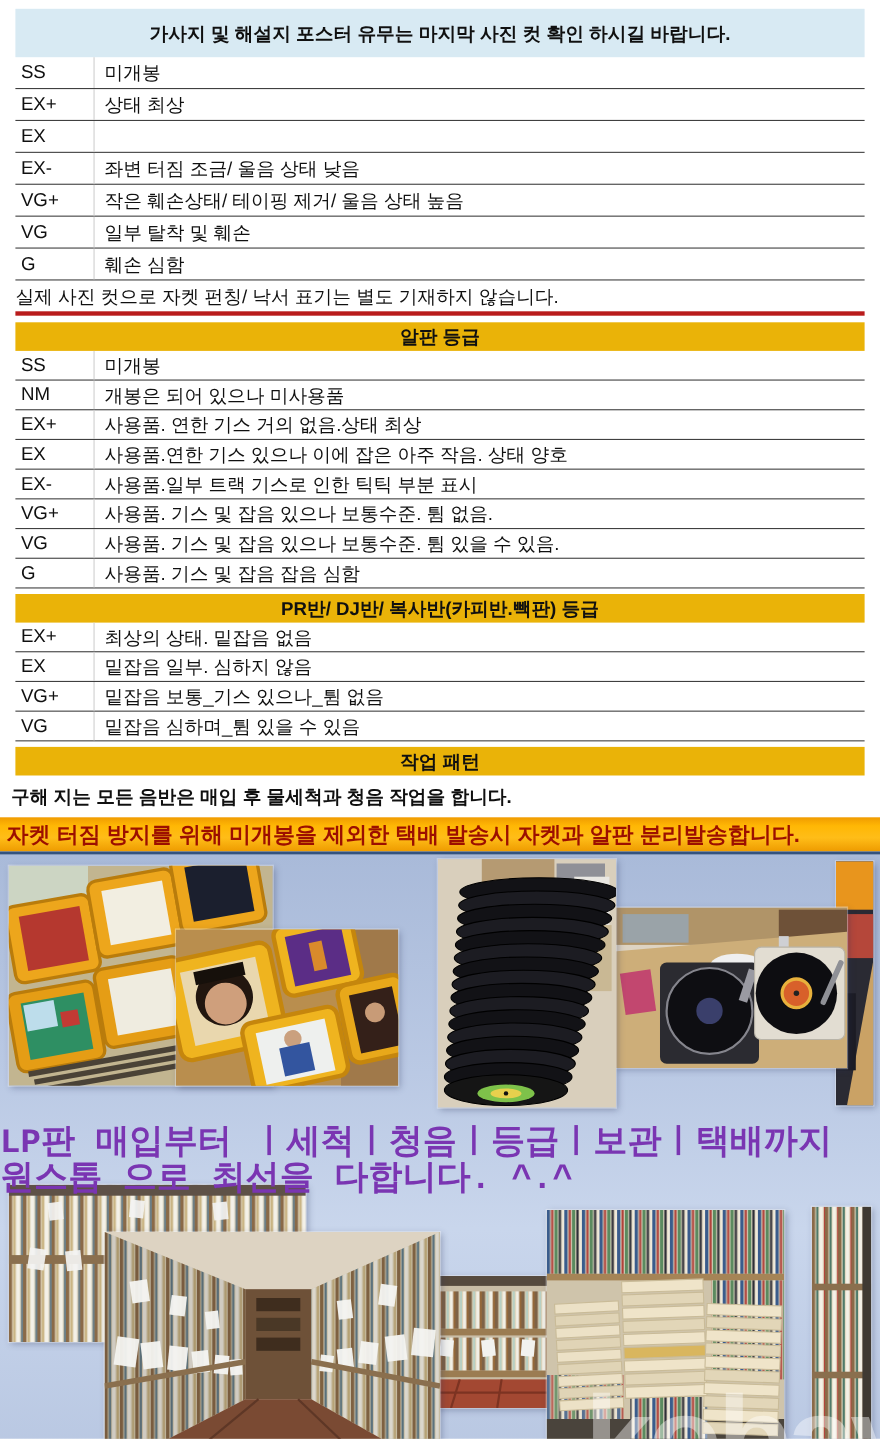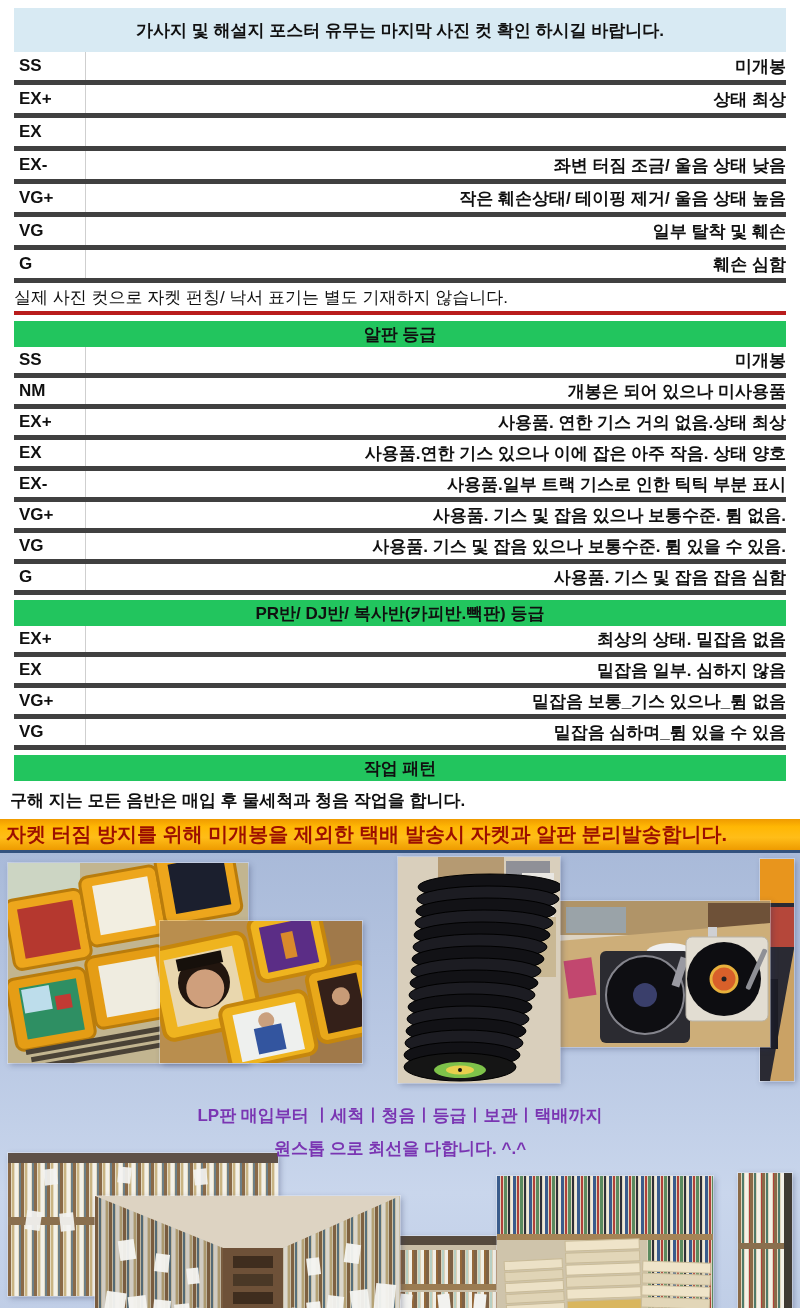--- a/index.html
+++ b/index.html
@@ -1,33 +1,33 @@
 <!DOCTYPE html>
 <html><head>
 <meta charset="utf-8">
 <style>
   html,body{margin:0;padding:0;background:#ffffff;}
   body{width:800px;height:1308px;overflow:hidden;font-family:"Liberation Sans",sans-serif;color:#101010;}
   .top-pad{height:8px;}
   .tbl{margin:0 14px;}
   .thead-blue{background:#d8eaf3;height:44px;display:flex;flex-direction:column;justify-content:center;text-align:center;font-weight:bold;font-size:17px;line-height:21px;}
-  .trow{display:flex;height:28px;border-bottom:5px solid #404040;align-items:stretch;font-weight:bold;font-size:17px;justify-content:space-between;}
+  .trow{display:flex;height:28px;border-bottom:1px solid #404040;align-items:stretch;font-weight:normal;font-size:17px;}
   .trow.h26{height:26px;}
   .trow .grade{width:66px;flex:none;display:flex;align-items:center;padding-left:5px;border-right:1px solid #cfcfcf;}
   .trow .desc{display:flex;align-items:center;padding-left:9px;white-space:nowrap;}
   .note-row{height:28px;display:flex;align-items:center;border-bottom:4px solid #b91c1c;font-weight:normal;font-size:17px;}
   .spacer6{height:6px;}
   .spacer5{height:5px;}
-  .thead-green{background:#22c55e;height:26px;display:flex;align-items:center;justify-content:center;font-weight:bold;font-size:17px;}
+  .thead-green{background:#eab308;height:26px;display:flex;align-items:center;justify-content:center;font-weight:bold;font-size:17px;}
   .work-note{height:38px;display:flex;align-items:center;padding-left:10px;font-weight:bold;font-size:17px;}
   .banner{height:31px;background:linear-gradient(180deg,#f09b00,#ffb704 25%,#ffbd18 60%,#ee9b00);border-bottom:3px solid #33527e;display:flex;align-items:center;padding-left:6px;font-weight:bold;font-size:20px;color:#9c0f00;white-space:nowrap;}
   .collage{position:relative;width:800px;height:566px;background:linear-gradient(180deg,#a9bad9,#bac9e4 35%,#c9d6ec 60%,#b7c6e1);overflow:hidden;}
   .ph{position:absolute;box-shadow:0 0 0 1px rgba(255,255,255,.35),2px 2px 6px rgba(40,50,90,.35);}
   .ph svg{display:block;}
-  .slogan{position:absolute;left:0;top:246px;width:100%;text-align:center;font-weight:bold;font-size:17px;line-height:33px;color:#7a35b2;z-index:5;}
+  .slogan{position:absolute;left:0;top:246px;width:100%;font-weight:bold;font-size:31px;line-height:33px;color:#7a35b2;z-index:5;font-family:Liberation Mono, monospace;}
   .watermark{position:absolute;right:-30px;bottom:-22px;font-size:112px;font-weight:bold;letter-spacing:-5px;color:rgba(255,255,255,.42);z-index:9;line-height:1;}
 </style>
 </head>
 <body>
 
 <div class="top-pad"></div>
 
 <div class="tbl">
 
   <div class="thead-blue">

